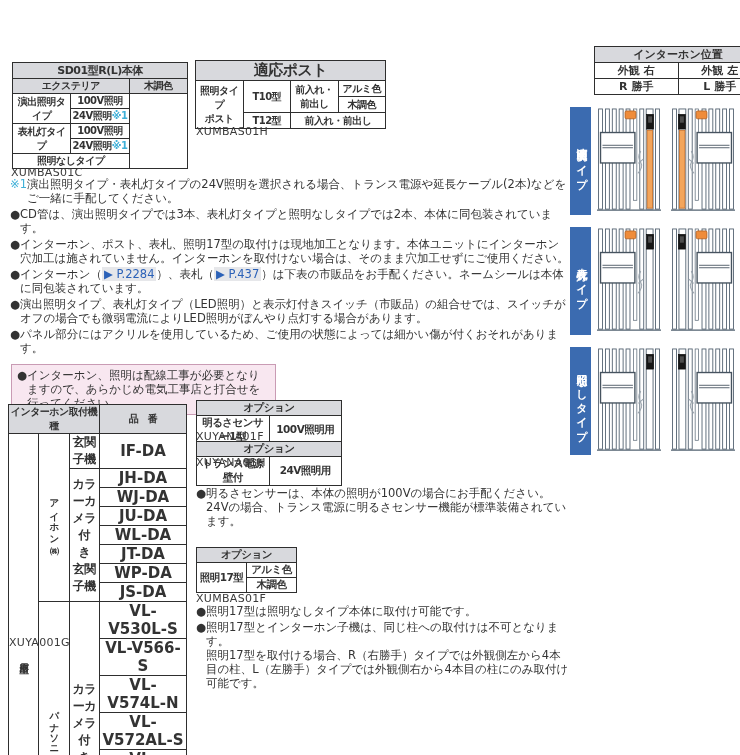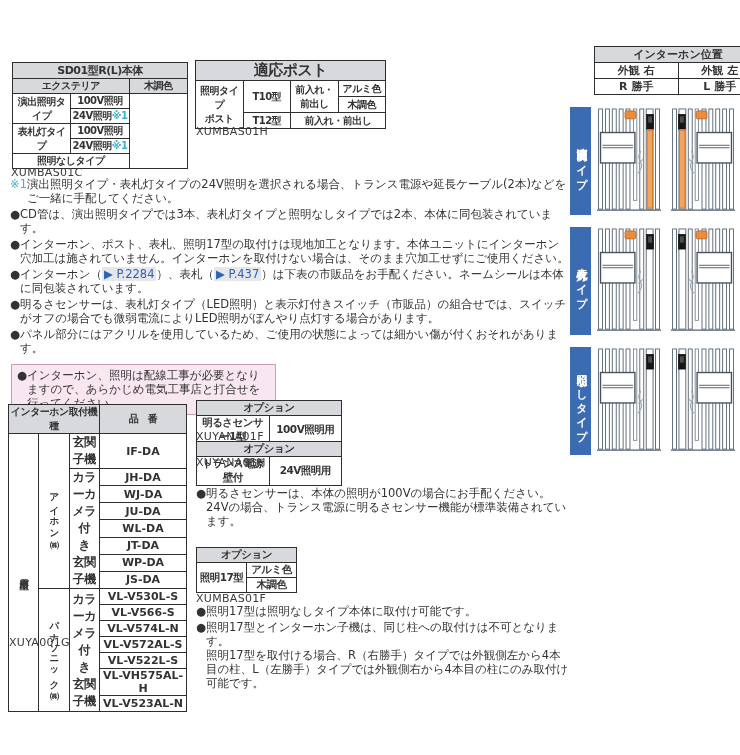--- a/index.html
+++ b/index.html
@@ -39,21 +39,21 @@
 .main-notes{left:10px;top:177px;width:560px}
 .sensor-notes{left:196px;top:486px;width:374px}
 .bottom-notes{left:196px;top:604px;width:376px}
 
 .warn{position:absolute;left:11px;top:364px;width:265px;background:#f8e7f0;border:1px solid #c99bb4;padding:3px 5px 4px 5px;font-size:11.5px;line-height:14px}
 .warn .note{margin:0}
 
 .tbl-ic{left:8px;top:404px;width:178px;font-size:10px}
 .tbl-ic td{height:16px}
 .tbl-ic .t{height:16px;letter-spacing:-.5px}
-.tbl-ic .pn{font-size:11px;letter-spacing:0}
+.tbl-ic .pn{font-size:15px;letter-spacing:0}
 .tbl-ic .grp{font-size:12px;letter-spacing:-.5px}
 .tbl-ic .vert .vtxt{font-size:9.5px;letter-spacing:1px;margin:0 auto}
 
 .tbl-opt1{left:196px;top:400px;width:146px;font-size:10.5px}
 .tbl-opt1 td{height:14px;letter-spacing:-.5px}
 .tbl-opt2{left:196px;top:441px;width:146px;font-size:10.5px}
 .tbl-opt2 td{height:14px;letter-spacing:-.5px}
 .tbl-opt3{left:196px;top:547px;width:101px;font-size:10.5px}
 .tbl-opt3 td{height:13px;letter-spacing:-.5px}
 </style>
@@ -289,21 +289,21 @@
       <div class="note">
         <span class="mk">●</span>
         <div class="tx">インターホン、ポスト、表札、照明17型の取付けは現地加工となります。本体ユニットにインターホン穴加工は施されていません。インターホンを取付けない場合は、そのまま穴加工せずにご使用ください。</div>
       </div>
       <div class="note">
         <span class="mk">●</span>
         <div class="tx">インターホン（<span class="plink">▶ P.2284</span>）、表札（<span class="plink">▶ P.437</span>）は下表の市販品をお手配ください。ネームシールは本体に同包装されています。</div>
       </div>
       <div class="note">
         <span class="mk">●</span>
-        <div class="tx">明るさセンサーは、表札灯タイプ（LED照明）と表示灯付きスイッチ（市販品）の組合せでは、スイッチがオフの場合でも微弱電流によりLED照明がぼんやり点灯する場合があります。</div>
+        <div class="tx">演出照明タイプ、表札灯タイプ（LED照明）と表示灯付きスイッチ（市販品）の組合せでは、スイッチがオフの場合でも微弱電流によりLED照明がぼんやり点灯する場合があります。</div>
       </div>
       <div class="note">
         <span class="mk">●</span>
         <div class="tx">パネル部分にはアクリルを使用しているため、ご使用の状態によっては細かい傷が付くおそれがあります。</div>
       </div>
     </div>
 
   <div class="warn">
     <div class="note">
       <span class="mk">●</span>

